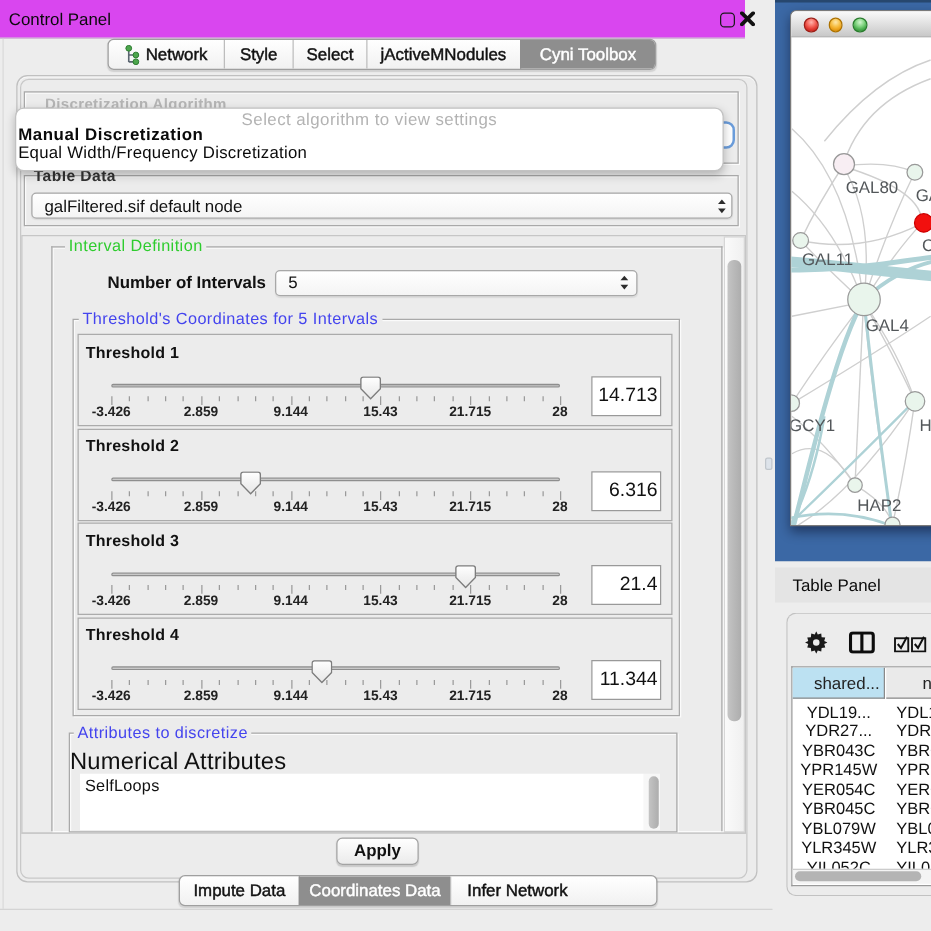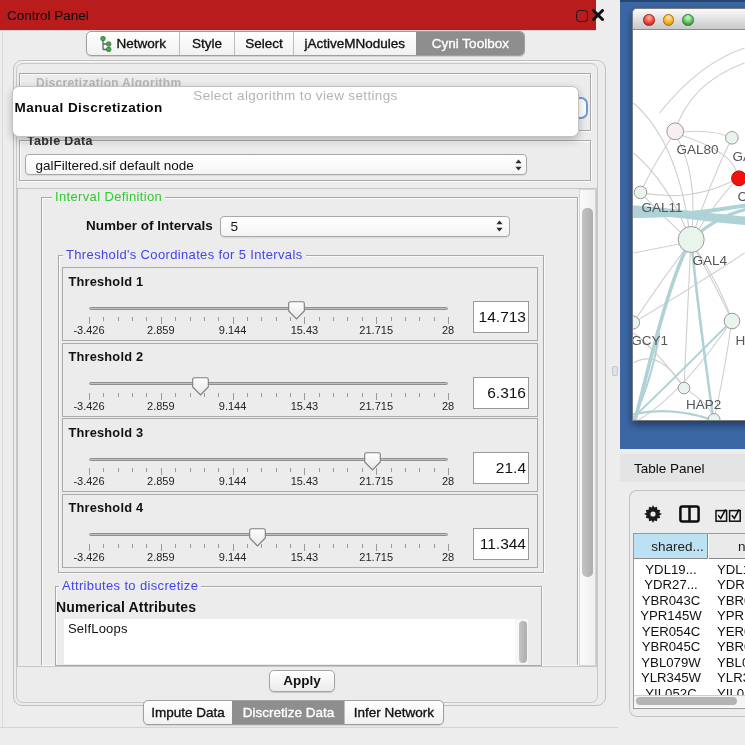--- a/index.html
+++ b/index.html
@@ -1,53 +1,53 @@
 <!DOCTYPE html>
 <html><head>
 <meta charset="utf-8">
 <style>
 * { margin:0; padding:0; box-sizing:border-box; }
 html,body { width:745px; height:745px; overflow:hidden; }
 body { background:#ededed; font-family:"Liberation Sans", sans-serif; position:relative; }
 .abs { position:absolute; }
 
 
-#titlebar { left:0; top:0; width:596px; height:31px; background:#b91c1c; border-bottom:1px solid #d2d2d2; }
+#titlebar { left:0; top:0; width:596px; height:31px; background:#d946ef; border-bottom:1px solid #d2d2d2; }
 #titlebar .t { position:absolute; left:7px; top:8px; font-size:13.5px; color:#0a0a0a; }
 #floatbtn { position:absolute; left:576px; top:9.5px; width:12px; height:12px; border:1.7px solid #1a1a1a; border-radius:3.5px; }
 
 
 
 .seg { display:flex; border:1px solid #9f9f9f; border-radius:5px; background:linear-gradient(#ffffff,#f1f1f1); overflow:hidden; box-shadow:0 1px 1px rgba(0,0,0,0.12);text-align:center; }
 .seg .s { display:flex; align-items:center; justify-content:center; font-size:13.5px; color:#111; -webkit-text-stroke:0.35px currentColor; border-left:1px solid #bdbdbd; white-space:nowrap; }
 .seg .s:first-child { border-left:none; }
 .seg .sel { background:#8e8e8e; color:#fff; border-left-color:#8e8e8e; }
 
 #toptabs { left:86px; top:31px; width:439px; height:25px; }
 #toptabs .s1{width:92px;} #toptabs .s2{width:56px;} #toptabs .s3{width:58.6px;} #toptabs .s4{width:108.7px;} #toptabs .s5{width:123.7px;}
 
-#bottabs { left:143px; top:700px; width:301px; height:25px; }
+#bottabs { left:143px; top:700px; width:383px; height:25px; }
 #bottabs .s1{width:95px;} #bottabs .s2{width:121px;} #bottabs .s3{width:107px;}
 
 
 #outerpanel { left:13px; top:60px; width:593px; height:646px; --x:0; background:#ececec; border:1px solid #c0c0c0; border-radius:9px; box-shadow:inset 0 1px 0 #f8f8f8; }
 
 
 .group { position:absolute; border:1px solid #a9a9a9; box-shadow:inset 1px 1px 0 rgba(255,255,255,0.8), 1px 1px 0 rgba(255,255,255,0.8); }
 .group > .gt { position:absolute; top:-8px; left:10px; background:#ececec; padding:0 3px; font-size:13px; letter-spacing:0.35px; line-height:14px; white-space:nowrap; }
 
 
 .combo { position:absolute; background:linear-gradient(#ffffff,#f4f4f4); border:1px solid #a8a8a8; border-radius:4px; font-size:13.5px; color:#111; box-shadow:0 1px 1px rgba(0,0,0,0.08); }
 .combo .cv { position:absolute; left:9.5px; top:50%; transform:translateY(-50%); }
 .combo svg.arr { position:absolute; right:6px; top:50%; transform:translateY(-50%); }
 
 
 .thp { position:absolute; left:62px; width:476px; height:74px; background:#ececec; border:1px solid #ababab; }
 .thp .tt { position:absolute; left:5.5px; top:5.5px; font-size:12.8px; font-weight:bold; color:#111; letter-spacing:0.2px; }
-.axis-lbl { position:absolute; font-size:11px; font-weight:normal; color:#222; transform:translateX(-50%);text-align:center; }
+.axis-lbl { position:absolute; font-size:11px; font-weight:bold; color:#222; transform:translateX(-50%);text-align:center; }
 
 .valbox { position:absolute; left:410px; top:33px; width:56px; height:32px; background:#fff; border:1px solid #999; color:#111; text-align:right; line-height:30px; padding-right:2px; font-size:15.5px; }
 
 
 #popup { left:12px; top:86px; width:567px; height:51px; background:#fff; border:1px solid #c2c2c2; border-radius:7px; box-shadow:0 3px 8px rgba(0,0,0,0.25); }
 #popup .hint { position:absolute; left:0; right:0; top:0.5px; text-align:center; color:#b3b3b3; font-size:13.5px; letter-spacing:0.35px; }
 #popup .m1 { position:absolute; left:1.5px; top:12.5px; font-size:13.5px; font-weight:bold; color:#0a0a0a; letter-spacing:0.45px; }
 #popup .m2 { position:absolute; left:1.5px; top:26.5px; font-size:13.4px; color:#0a0a0a; letter-spacing:0.22px; }
 
 
@@ -107,31 +107,32 @@
 <div class="abs" style="left:0px; top:727px; width:618px; height:1px; background:#d4d4d4;"></div>
 <div class="abs" style="left:612px; top:366px; width:6px; height:10px; background:#dde3ea; border:1px solid #c0c6cc; border-radius:2px;"></div>
 
 <div class="group" style="left:19px; top:73px; width:572px; height:58px;"></div>
 <div class="abs" style="left:36px; top:76px; font-size:12px; font-weight:bold; color:#b5b5b5; letter-spacing:0.3px;">Discretization Algorithm</div>
 
 <div class="abs" style="left:330px; top:97px; width:258px; height:22px; border:2.5px solid #6b9ddb; border-radius:7px; background:#fff;"></div>
 
 <div class="group" style="left:19px; top:140px; width:572px; height:41px;"></div>
 <div class="abs" style="left:27px; top:133.5px; font-size:12.5px; font-weight:bold; color:#333; letter-spacing:0.35px;">Table Data</div>
-<div class="combo" style="left:25px; top:154px; width:502px; height:21px;">
+<div class="combo" style="left:25px; top:154px; width:561px; height:21px;">
   <span class="cv">galFiltered.sif default node</span>
   <svg class="arr" style="right:4px" width="7" height="12" viewBox="0 0 7 12">
       <path d="M3.5 0.5 L6.6 4.2 L0.4 4.2 Z" fill="#2b2b2b"></path>
       <path d="M3.5 11.5 L6.6 7.8 L0.4 7.8 Z" fill="#2b2b2b"></path>
     </svg>
 </div>
 
 <div class="abs" id="popup">
   <div class="hint">Select algorithm to view settings</div>
   <div class="m1">Manual Discretization</div>
+  <div class="m2">Equal Width/Frequency Discretization</div>
 </div>
 
 <div class="abs" style="left:17px; top:188px; width:580px; height:479px; border:1px solid #c6c6c6; background:#ececec;"></div>
 <div class="vsb-track" style="left:579px; top:189px; width:17px; height:477px;"></div>
 <div class="sb-thumb" style="left:582px; top:208px; width:11px; height:369px;"></div>
 
 <div class="group" style="left:41px; top:197px; width:537px; height:468px; border-bottom:none;">
   <span class="gt" style="color:#2ecc2e;">Interval Definition</span>
 </div>
 
@@ -335,33 +336,33 @@
           </linearGradient>
         </defs>
    </svg>
       <div class="valbox">11.344</div>
     </div>
   </div>
 
 <div class="group" style="left:55px; top:586px; width:487px; height:80px;">
   <span class="gt" style="left:3px;color:#4444ee;">Attributes to discretize</span>
 </div>
-<div class="abs" style="left:56px; top:598.5px; font-size:14px; font-weight:bold; color:#111; letter-spacing:0.15px;">Numerical Attributes</div>
+<div class="abs" style="left:56px; top:598.5px; font-size:19px; font-weight:normal; color:#111; letter-spacing:0.15px;">Numerical Attributes</div>
 <div id="attrlist">
   <div>SelfLoops</div>
 </div>
 <div class="vsb-track" style="left:515px; top:619px; width:13px; height:45px; border:none; background:#f7f7f7;"></div>
 <div class="sb-thumb" style="left:518.5px; top:621px; width:8.5px; height:42px;"></div>
 
 <div class="abs" style="left:17px; top:666px; width:580px; height:1px; background:#c6c6c6;"></div>
 <div id="applybtn">Apply</div>
 
 <div class="abs seg" id="bottabs">
   <div class="s s1">Impute Data</div>
-  <div class="s s2 sel">Discretize Data</div>
+  <div class="s s2 sel">Coordinates Data</div>
   <div class="s s3">Infer Network</div>
 </div>
 
 <div class="abs" id="bluepanel">
   <div id="netwin">
     <div id="nettitle">
       <div class="tl" style="left:10px; background:radial-gradient(circle at 50% 28%, #ffb3ac 0%, #f4655b 40%, #e03830 65%, #b3211b 100%); border:0.5px solid #9d1f17;"></div>
       <div class="tl" style="left:29.5px; background:radial-gradient(circle at 50% 28%, #ffeab0 0%, #f7c14a 40%, #efa51e 65%, #c07c00 100%); border:0.5px solid #ad7200;"></div>
       <div class="tl" style="left:49px; background:radial-gradient(circle at 50% 28%, #d2f5cf 0%, #7fd37f 40%, #4caf50 65%, #2b7a30 100%); border:0.5px solid #2a7d2e;"></div>
     </div>

